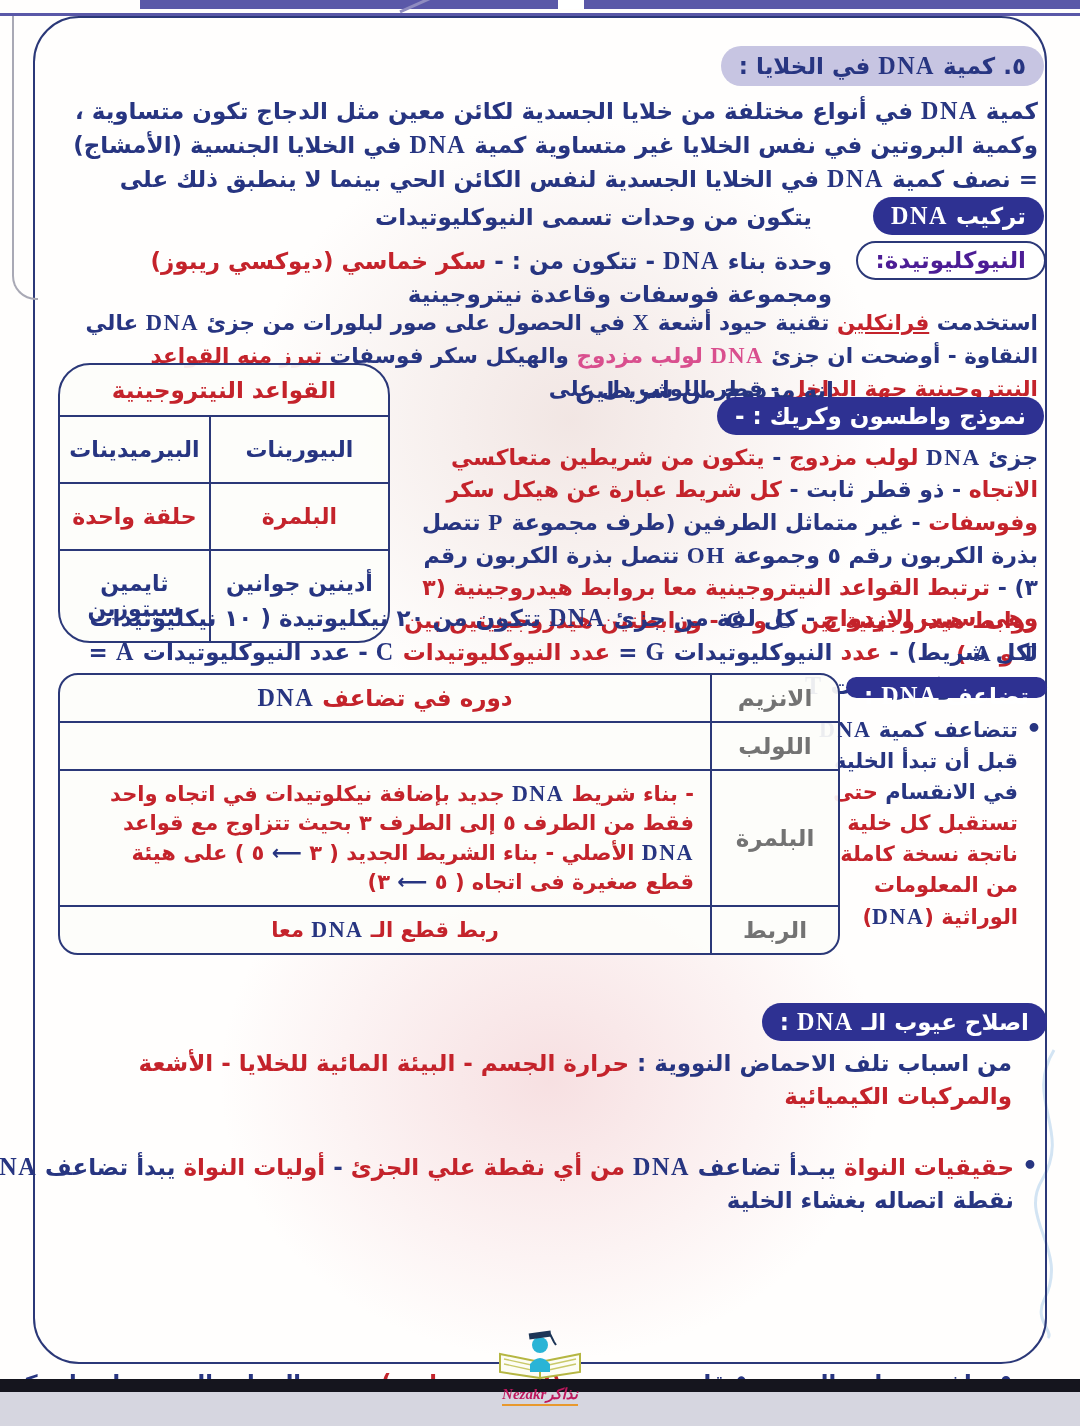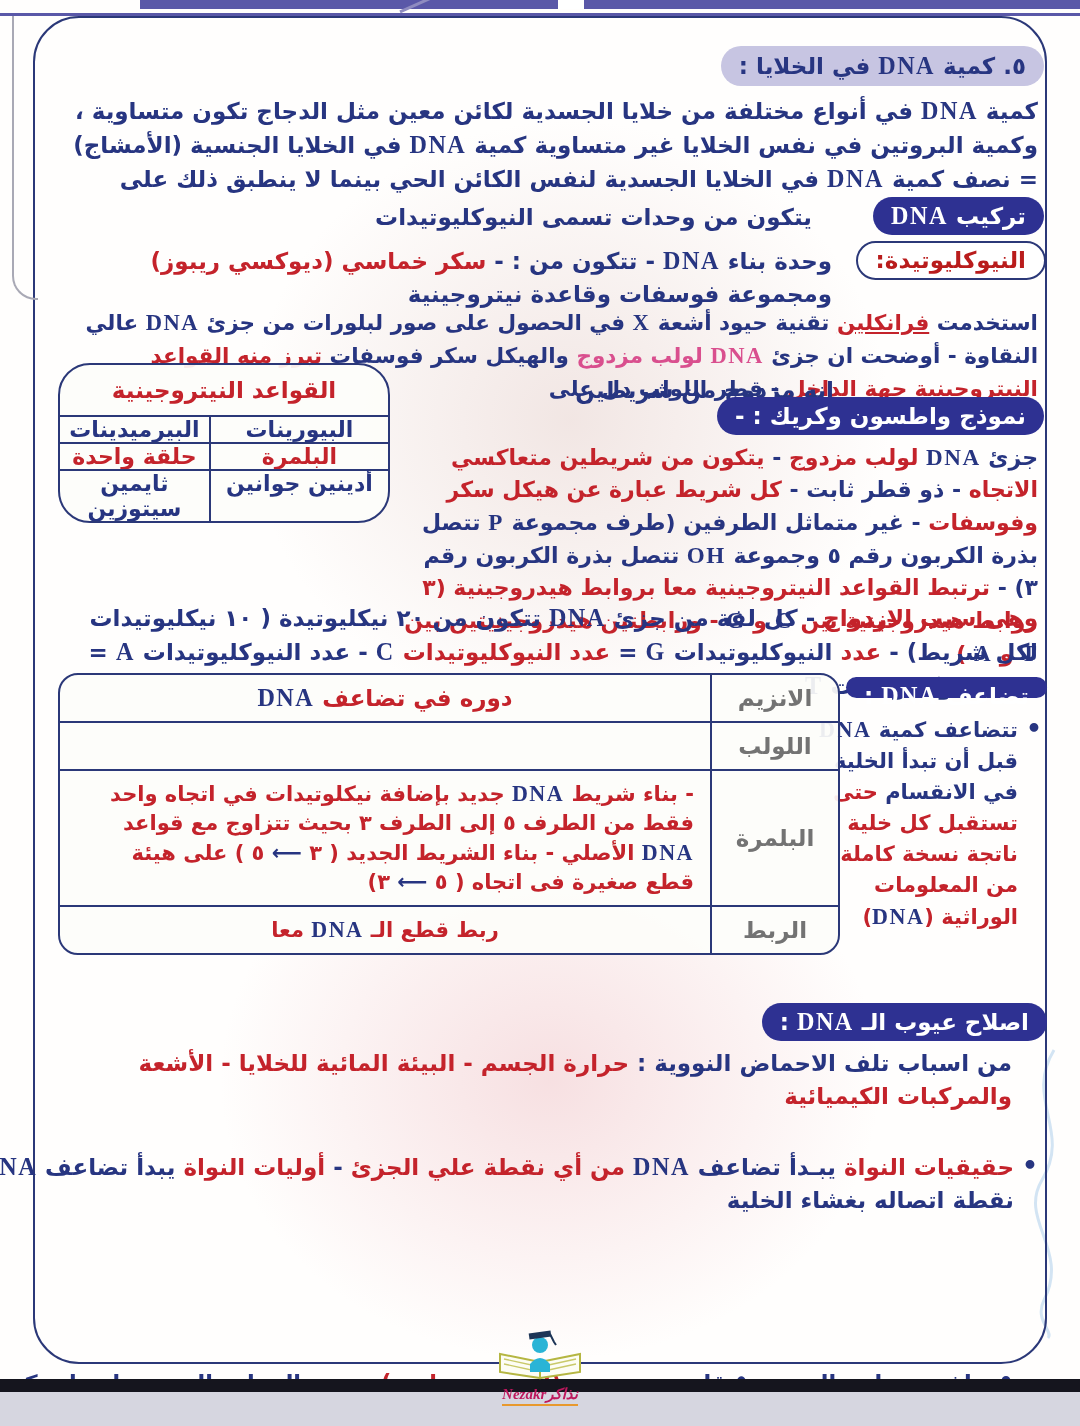--- a/index.html
+++ b/index.html
@@ -26,35 +26,35 @@
   .wm1{position:absolute;left:250px;top:120px;width:640px;height:600px;border-radius:50%;
        background:radial-gradient(closest-side,rgba(228,206,202,.5),rgba(228,206,202,0));z-index:0;}
   .wm2{position:absolute;left:220px;top:800px;width:660px;height:560px;border-radius:50%;
        background:radial-gradient(closest-side,rgba(240,199,203,.55),rgba(240,199,203,0));z-index:0;}
   .doodle{position:absolute;right:2px;top:1040px;z-index:0;opacity:.45;}
   
   .pill{position:absolute;z-index:2;height:40px;line-height:40px;padding:0 18px;border-radius:22px;
         font-size:23px;font-weight:bold;white-space:nowrap;}
   .pill-navy{background:#2e3192;color:#ffffff;}
   .pill-lav{background:#c7c5e2;color:#273581;}
-  .pill-outline{background:#ffffff;border:2.5px solid #2b3878;color:#b91c1c;height:35px;line-height:35px;}
+  .pill-outline{background:#ffffff;border:2.5px solid #2b3878;color:#4c1d95;height:35px;line-height:35px;}
   
   .para{position:absolute;z-index:2;font-weight:bold;text-align:right;}
   .t23{font-size:23px;line-height:33px;}
   .t22{font-size:22px;line-height:32px;}
   .t215{font-size:21.5px;line-height:33px;}
   .blt{position:relative;}
   .blt::before{content:"•";position:absolute;right:-24px;top:-1px;color:#273581;font-size:25px;}
   
   .bases-table{position:absolute;left:58px;top:363px;width:328px;z-index:2;background:rgba(253,253,250,.92);
                border:2.5px solid #2b3878;border-radius:32px;overflow:hidden;direction:rtl;}
   .bt-header{height:50px;line-height:50px;text-align:center;font-size:23px;font-weight:bold;color:#c4232b;
              border-bottom:2.5px solid #2b3878;}
   .bt-grid{display:grid;grid-template-columns:54% 46%;}
-  .bt-cell{padding:0 6px;text-align:center;font-size:22px;font-weight:bold;border-top:2.5px solid #2b3878;}
+  .bt-cell{padding:20px 6px;text-align:center;font-size:22px;font-weight:bold;border-top:2.5px solid #2b3878;}
   .bt-grid .bt-cell:nth-child(-n+2){border-top:none;}
   .bt-cell.col-left{border-left:none;border-right:2.5px solid #2b3878;}
   
   .enz-table{position:absolute;left:58px;top:673px;width:778px;z-index:2;background:rgba(253,253,250,.92);
              border:2.5px solid #2b3878;border-radius:20px;overflow:hidden;direction:rtl;}
   .enz-row{display:grid;grid-template-columns:128px 1fr;}
   .enz-row + .enz-row{border-top:2.5px solid #2b3878;}
   .enz-name{padding:10px 6px;text-align:center;font-size:23px;font-weight:bold;color:#737373;
             display:flex;align-items:center;justify-content:center;}
   .enz-role{padding:8px 16px;border-left:none;border-right:none;text-align:right;font-size:21px;

